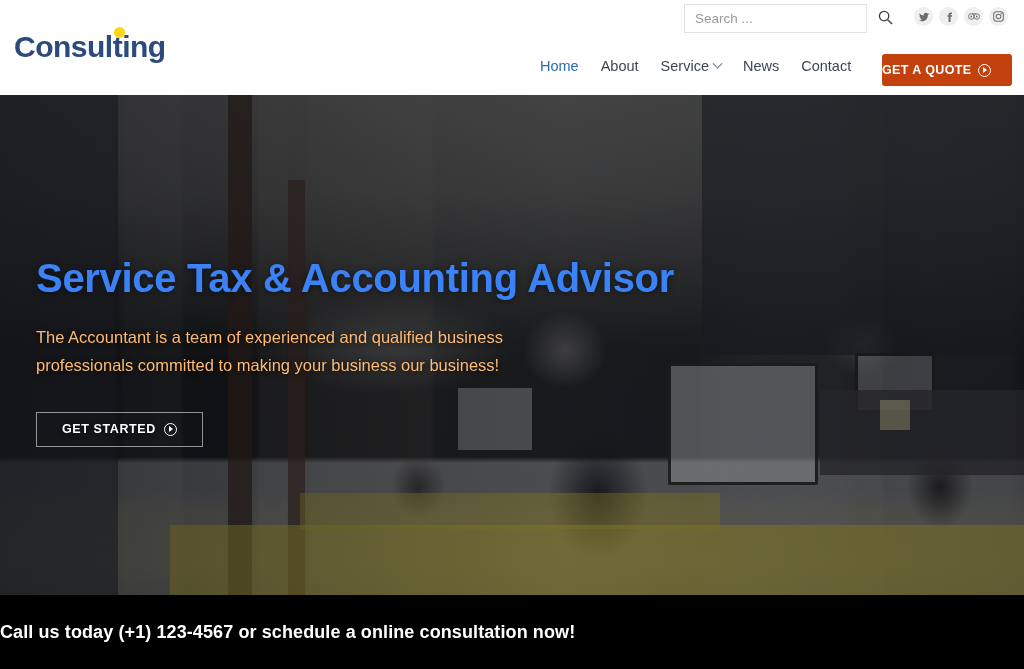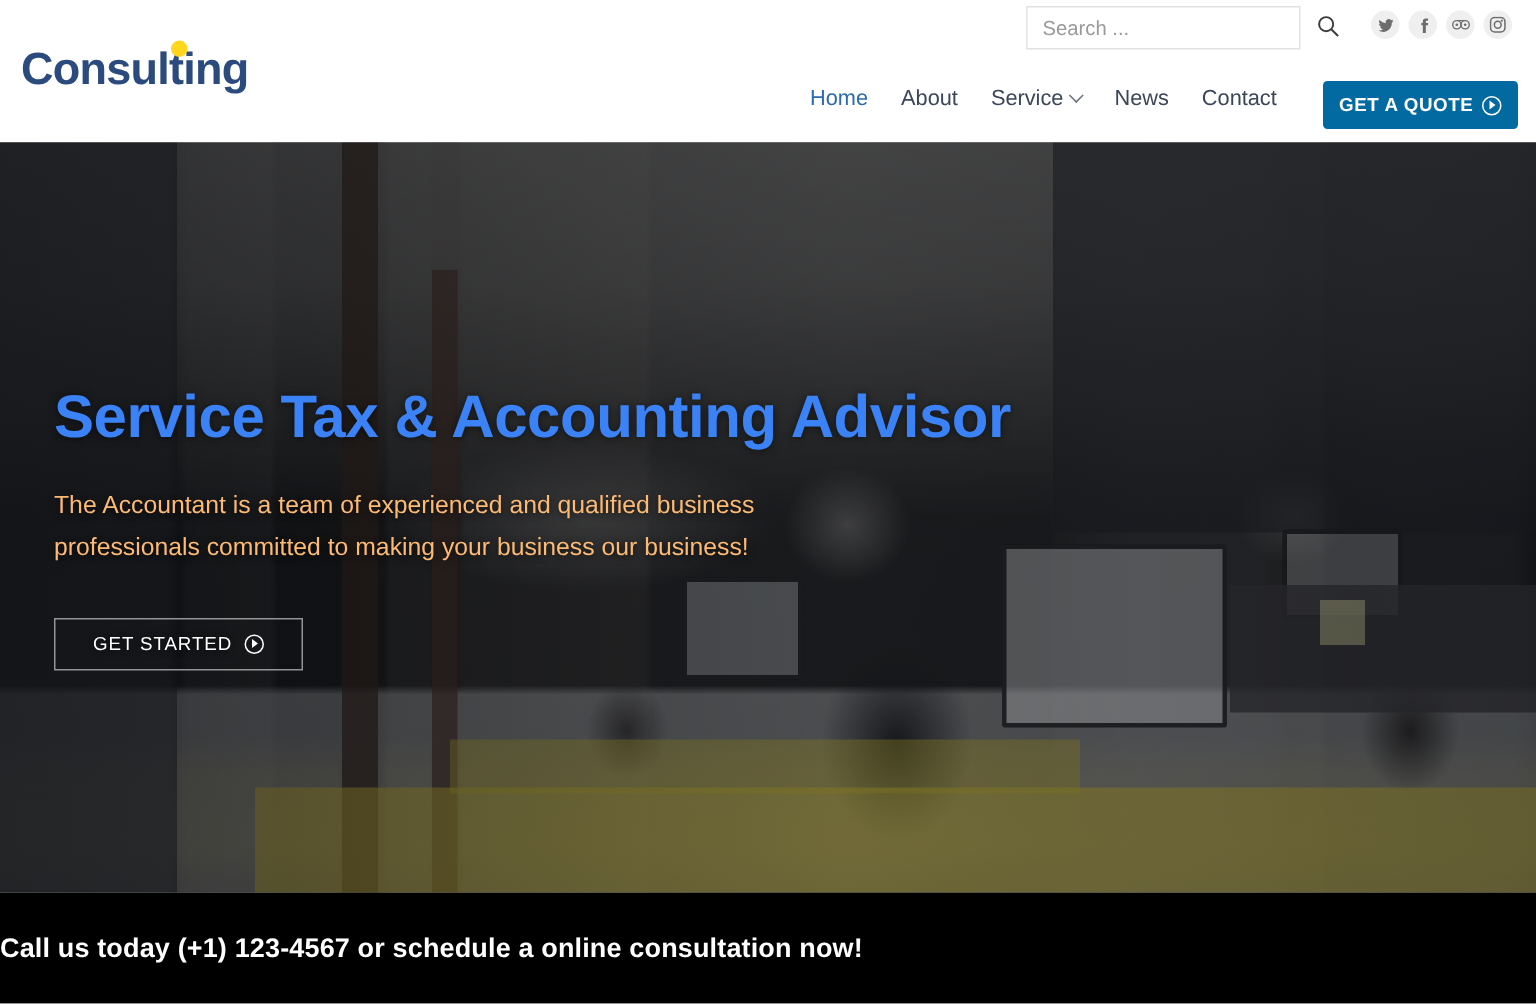--- a/index.html
+++ b/index.html
@@ -99,29 +99,29 @@
     width: 7px; height: 7px;
     border-right: 1.3px solid #6b7280;
     border-bottom: 1.3px solid #6b7280;
     transform: rotate(45deg) translate(-2px,-2px);
   }
 
   .quote-btn {
     position: absolute;
     left: 882px; top: 54px;
     width: 130px; height: 32px;
-    background: #0369a1;
+    background: #c2410c;
     border: none; border-radius: 3px;
     color: #ffffff;
     font-family: "Liberation Sans", sans-serif;
     font-size: 12.5px;
     font-weight: bold;
     letter-spacing: 0.4px;
     cursor: pointer;
-    display: flex; align-items: center; justify-content: center;
+    display: flex; align-items: center; 
     gap: 6px;
   }
   .circ-arrow {
     width: 13px; height: 13px;
     border-radius: 50%;
     border: 1.4px solid #fff;
     display: inline-flex; align-items: center; justify-content: center;
     flex: 0 0 auto;
   }
   .circ-arrow::after {
@@ -257,21 +257,21 @@
     display: inline-flex;
     align-items: center;
     gap: 8px;
     height: 35px;
     padding: 0 25px;
     border: 1px solid rgba(255,255,255,0.55);
     background: transparent;
     color: #ffffff;
     font-family: "Liberation Sans", sans-serif;
     font-size: 12.5px;
-    font-weight: normal;
+    font-weight: bold;
     letter-spacing: 0.6px;
     cursor: pointer;
     text-shadow: 0 1px 4px rgba(0,0,0,0.6);
   }
 
   
   .cta-bar {
     width: 1024px; height: 74px;
     background: #000000;
     display: flex;

